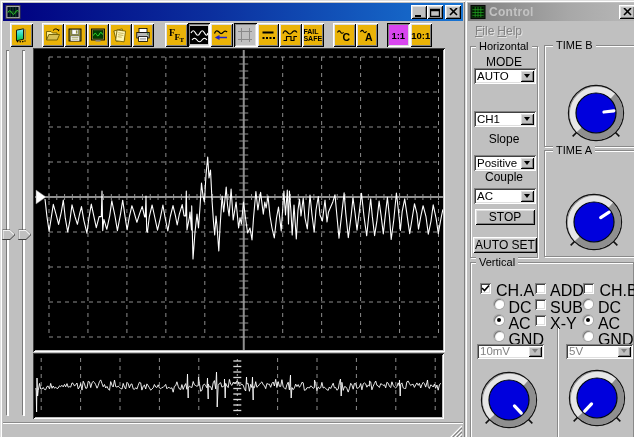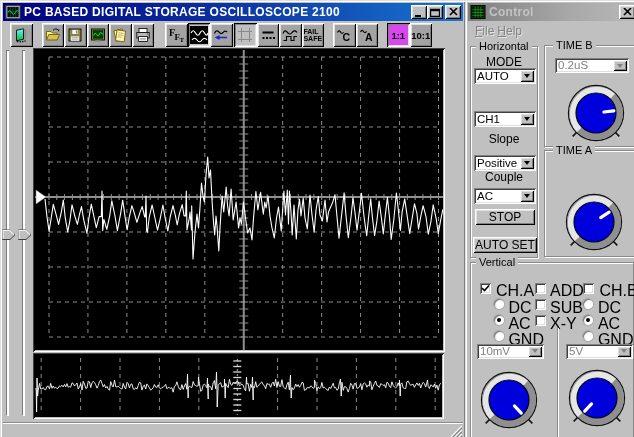--- a/index.html
+++ b/index.html
@@ -31,21 +31,21 @@
     box-shadow: inset 1px 1px 0 #fff, inset -1px -1px 0 #000,
                 inset 2px 2px 0 #dfdfdf, inset -2px -2px 0 #808080;
     display: flex; align-items: center; justify-content: center;
   }
   .caption-btn.close { margin-left: 2px; }
   .caption-btn svg { display: block; }
 
   
   #toolbar { position: absolute; left: 10px; top: 23px; height: 24px; display: flex; align-items: flex-start; }
   .tool-btn {
-    width: 22.5px; height: 24px; background: #a3a3a3; flex: 0 0 auto;
+    width: 22.5px; height: 24px; background: #eab308; flex: 0 0 auto;
     box-shadow: inset 1px 1px 0 #fff, inset -1px -1px 0 #000,
                 inset 2px 2px 0 #dfdfdf, inset -2px -2px 0 #808080;
     display: flex; align-items: center; justify-content: center;
   }
   .tool-btn.pressed {
     box-shadow: inset 1px 1px 0 #000, inset -1px -1px 0 #fff,
                 inset 2px 2px 0 #808080, inset -2px -2px 0 #dfdfdf;
     background: #c0c0c0;
   }
   .tool-btn.pressed.lightface { background: #d946ef; }
@@ -230,21 +230,20 @@
 <div id="stage">
 
   <div class="win" id="main-window" style="left:0; top:0; width:466px; height:441px;">
     <div class="titlebar active">
       <svg class="tb-icon" viewBox="0 0 16 16">
         <rect x="0.5" y="0.5" width="15" height="14" fill="#c0c0c0" stroke="#404040" stroke-width="1"></rect>
         <rect x="2" y="2" width="12" height="11" fill="#000820"></rect>
         <path d="M2 7.5 H14 M5 2 V13 M8 2 V13 M11 2 V13" stroke="#1a6a1a" stroke-width="0.8" fill="none"></path>
         <path d="M2.5 8 Q4.5 4 6.5 8 T10.5 8 T14 7" fill="none" stroke="#30d030" stroke-width="1"></path>
       </svg>
-      <span class="title-text">PC BASED DIGITAL STORAGE OSCILLOSCOPE 2100</span>
       <span class="caption-btns">
         <span class="caption-btn">
           <svg width="10" height="9" viewBox="0 0 10 9">
               <rect x="1" y="7" width="6" height="2" fill="#000"></rect>
             </svg>
         </span>
         <span class="caption-btn">
           <svg width="10" height="9" viewBox="0 0 10 9">
               <path d="M0.5 1.5 H9.5 V8.5 H0.5 Z M0.5 2.5 H9.5" fill="none" stroke="#000" stroke-width="1.4"></path>
             </svg>
@@ -565,26 +564,20 @@
       <div class="push-btn" style="left:4px; top:162px; width:60px; height:16px;">
         <span>STOP</span>
       </div>
       <div class="push-btn" style="left:2px; top:190px; width:64px; height:16px;">
         <span>AUTO SET</span>
       </div>
     </div>
 
     <div class="groupbox" style="left:79px; top:45px; width:92px; height:102px;">
       <span class="groupbox-label" style="left:8px;">TIME B</span>
-      <div class="combo disabled" style="left:10px; top:12px; width:74px; height:15px;">
-        <span class="val" style="top:1px;">0.2uS</span>
-        <span class="drop">
-            <span class="arrow"></span>
-          </span>
-      </div>
       <div class="knob" style="left:17px; top:33px;"><svg width="68" height="68" viewBox="0 0 68 68">
             <line x1="50.2634559672906" y1="50.2634559672906" x2="57.33452377915607" y2="57.334523779156065" stroke="#101010" stroke-width="1.6"></line>
             <line x1="17.736544032709407" y1="50.2634559672906" x2="10.665476220843935" y2="57.33452377915607" stroke="#101010" stroke-width="1.6"></line>
             <circle cx="34" cy="34" r="27.5" fill="#d4d4d4" stroke="#101010" stroke-width="1.3"></circle>
             <circle cx="34" cy="34" r="23.5" fill="none" stroke="#8f8f8f" stroke-width="7"></circle>
             <path d="M 17.4 50.6 A 23.5 23.5 0 0 1 50.6 17.4" fill="none" stroke="#e6e6e6" stroke-width="7"></path>
             <circle cx="34" cy="34" r="20" fill="#0000dd" stroke="#000810" stroke-width="1.2"></circle>
             <line x1="41.94036921313057" y1="33.02504525275882" x2="51.865830729543795" y2="31.806351818707345" stroke="#fff" stroke-width="3.2" stroke-linecap="round"></line>
           </svg></div>
     </div>

